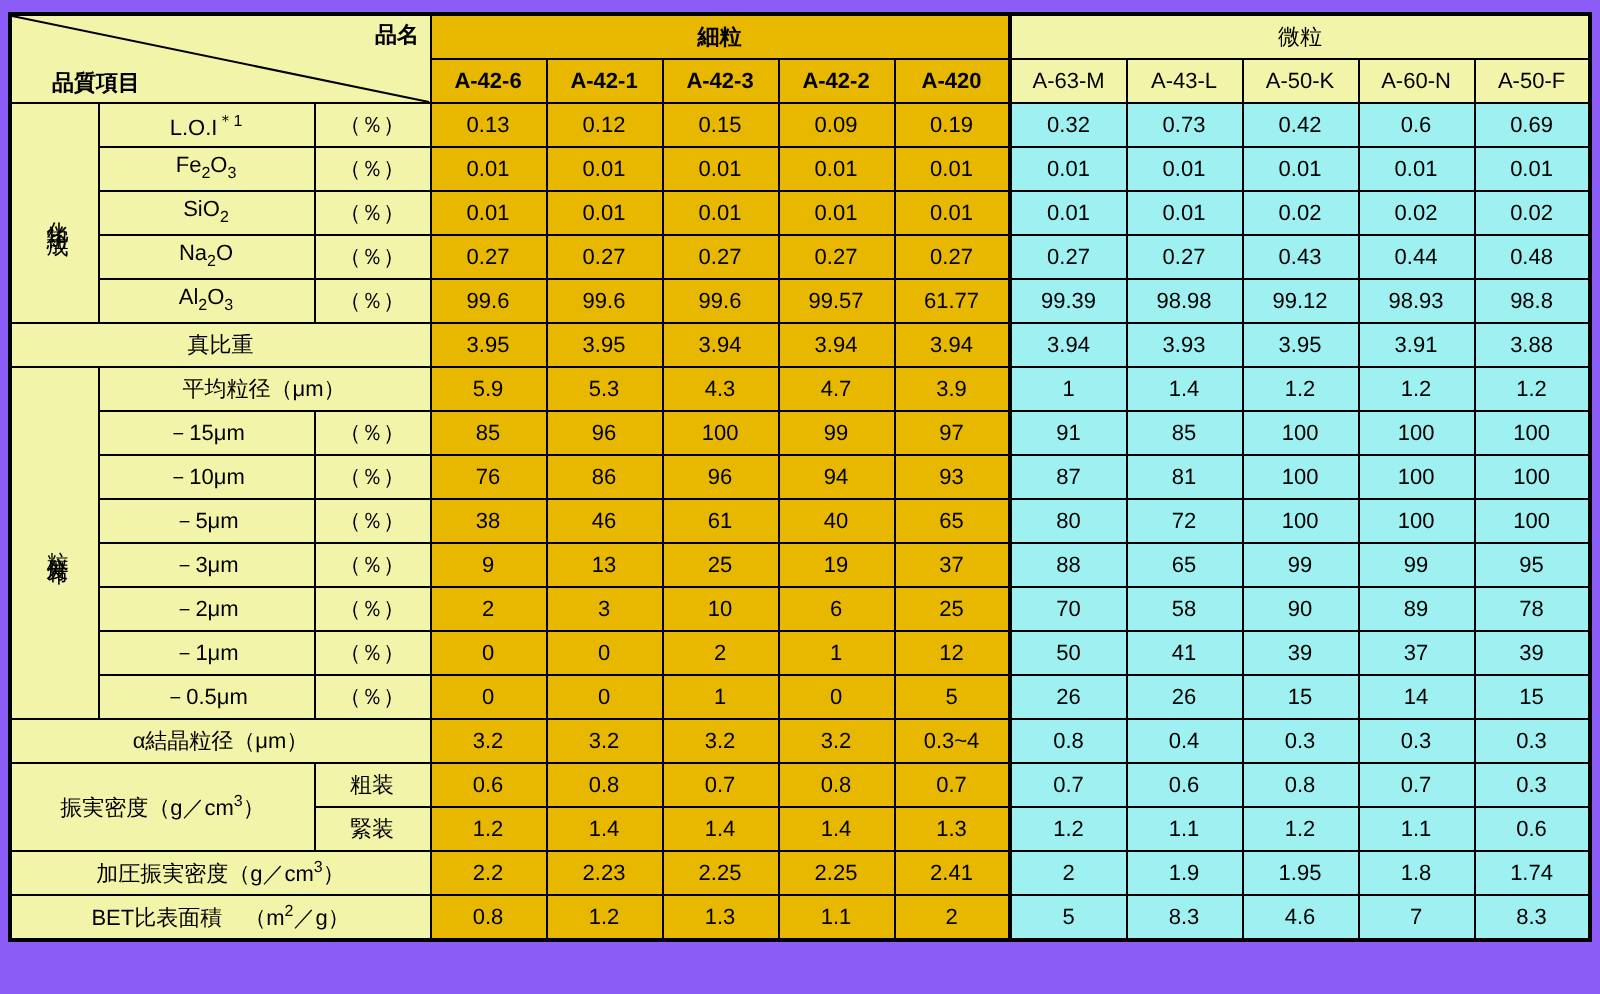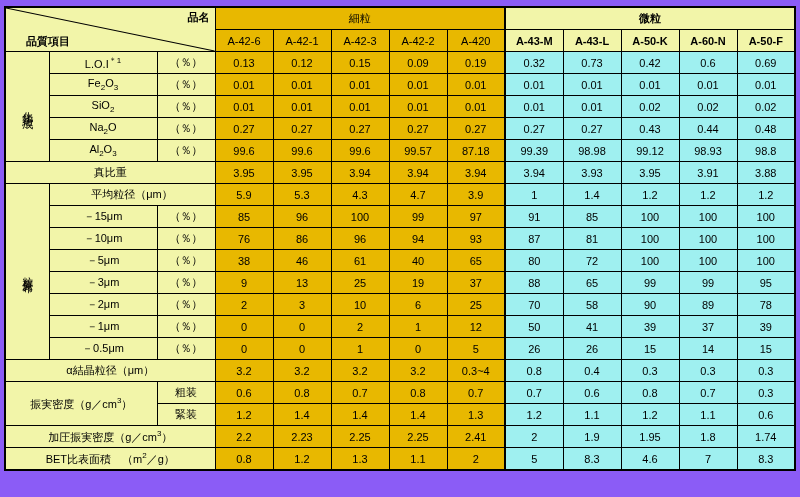--- a/index.html
+++ b/index.html
@@ -34,22 +34,22 @@
     font-size:11px;
     white-space:nowrap;
     overflow:hidden;
   }
   
   col.c-lab1{width:44px;}
   col.c-lab2{width:108px;}
   col.c-lab3{width:58px;}
   col.cv{width:58px;}
 
-  .hdr-yellow{background:#f2f5a9;font-weight:bold;}
-  .hdr-gold{background:#e8b800;font-weight:normal;}
+  .hdr-yellow{background:#f2f5a9;font-weight:normal;}
+  .hdr-gold{background:#e8b800;font-weight:bold;}
   .lbl{background:#f2f5a9;}
   .lbl-left{text-align:left;padding-left:4px;}
   .lbl-center{text-align:center;}
   .val-gold{background:#e8b800;}
   .val-cyan{background:#9ff0f0;}
   .vert{
     writing-mode:vertical-rl;
     text-orientation:upright;
     letter-spacing:2px;
     line-height:1;
@@ -104,21 +104,21 @@
         <td class="hdr-gold thick-right" colspan="5">細粒</td>
         <td class="hdr-yellow" colspan="5">微粒</td>
       </tr>
 
       <tr>
         <td class="hdr-gold">A-42-6</td>
         <td class="hdr-gold">A-42-1</td>
         <td class="hdr-gold">A-42-3</td>
         <td class="hdr-gold">A-42-2</td>
         <td class="hdr-gold thick-right">A-420</td>
-        <td class="hdr-yellow">A-43-M</td>
+        <td class="hdr-yellow">A-63-M</td>
         <td class="hdr-yellow">A-43-L</td>
         <td class="hdr-yellow">A-50-K</td>
         <td class="hdr-yellow">A-60-N</td>
         <td class="hdr-yellow">A-50-F</td>
       </tr>
 
       <tr>
         <td class="lbl" rowspan="5"><span class="vert bold">化学組成</span></td>
         <td class="lbl lbl-center bold">L.O.I<span class="sup">＊1</span></td>
         <td class="lbl">（％）</td>
@@ -175,21 +175,21 @@
         <td class="val-cyan">0.44</td>
         <td class="val-cyan">0.48</td>
       </tr>
       <tr>
         <td class="lbl lbl-center bold">Al<span class="sub">2</span>O<span class="sub">3</span></td>
         <td class="lbl">（％）</td>
         <td class="val-gold">99.6</td>
         <td class="val-gold">99.6</td>
         <td class="val-gold">99.6</td>
         <td class="val-gold">99.57</td>
-        <td class="val-gold thick-right">87.18</td>
+        <td class="val-gold thick-right">61.77</td>
         <td class="val-cyan">99.39</td>
         <td class="val-cyan">98.98</td>
         <td class="val-cyan">99.12</td>
         <td class="val-cyan">98.93</td>
         <td class="val-cyan">98.8</td>
       </tr>
 
       <tr>
         <td class="lbl bold" colspan="3">真比重</td>
         <td class="val-gold">3.95</td>

